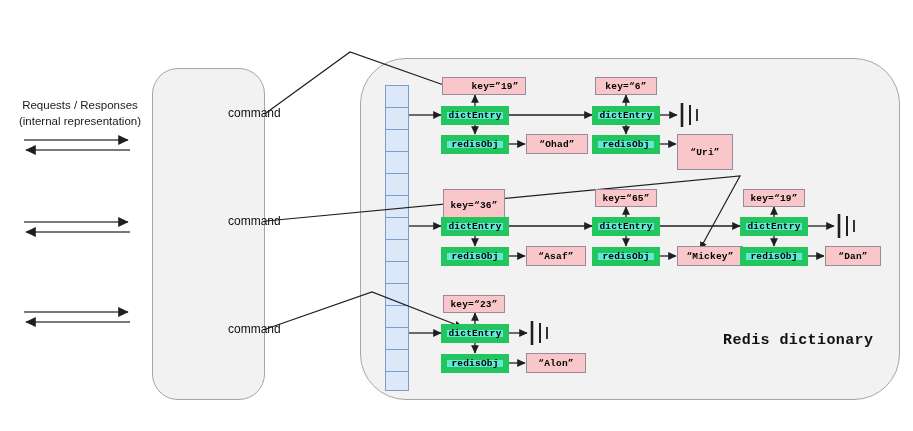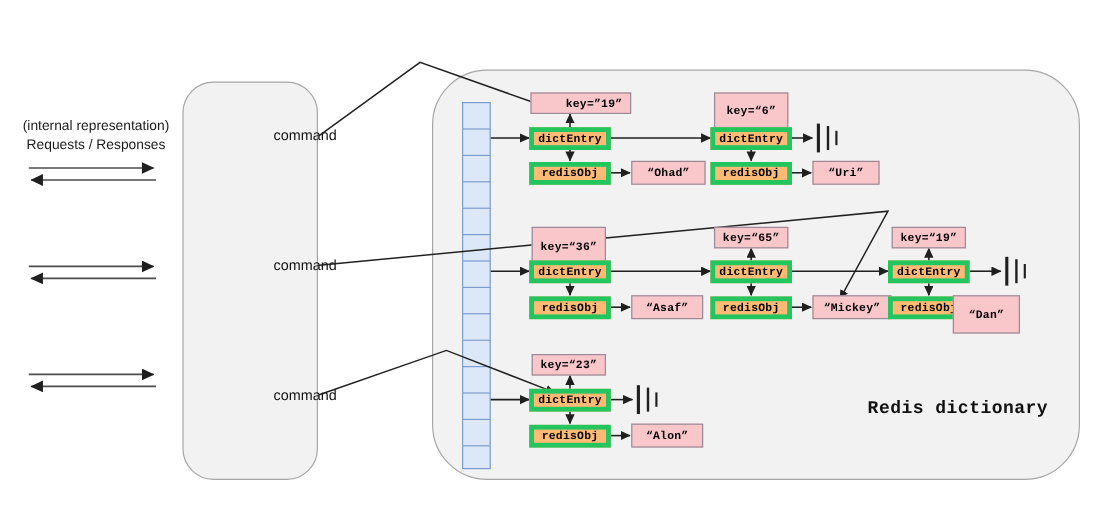--- a/index.html
+++ b/index.html
@@ -57,21 +57,21 @@
     font-family:"Liberation Mono", monospace;
     font-weight:bold;
     font-size:9.5px;
     color:#000;
     display:flex;
     align-items:center;
     justify-content:center;
     letter-spacing:0.2px;
     white-space:nowrap;
   }
-  .node.blue{background:#fdba74;border:4px solid #22c55e;}
+  .node.blue{background:#5eead4;border:6px solid #22c55e;}
   .node.pink{background:#f9c6ca;border:1px solid #9a8a99;}
 
   
   svg.overlay{position:absolute;left:0;top:0;width:913px;height:431px;overflow:visible;}
 
   
   .caption{
     position:absolute;
     font-family:"Liberation Mono", monospace;
     font-size:15px;
@@ -80,22 +80,22 @@
     white-space:nowrap;
     letter-spacing:0.4px;
   }
 </style>
 </head>
 <body>
 
 <div id="stage">
 
   <div class="legend" style="left:10px;top:98px;width:140px;">
+    <div>Requests / Responses</div>
     <div>(internal representation)</div>
-    <div>Requests / Responses</div>
   </div>
 
   <div class="panel client" style="left:152px;top:68px;width:113px;height:332px;"></div>
 
   <div class="panel server" style="left:360px;top:58px;width:540px;height:342px;"></div>
 
   <div class="bucket-col" style="left:385px;top:85px;width:24px;height:306px;">
     <div class="bucket" style="height:22px;"></div>
     <div class="bucket" style="height:22px;"></div>
     <div class="bucket" style="height:22px;"></div>
@@ -195,39 +195,39 @@
       <line x1="540" y1="323" x2="540" y2="343" stroke-width="2"></line>
       <line x1="547" y1="327" x2="547" y2="339" stroke-width="1.8"></line>
     </g>
   </svg>
 
   <div class="node pink" style="left:442px;top:77px;width:84px;height:18px;padding-left:22px;">key=”19”</div>
   <div class="node blue" style="left:441px;top:106px;width:68px;height:19px;">dictEntry</div>
   <div class="node blue" style="left:441px;top:135px;width:68px;height:19px;">redisObj</div>
   <div class="node pink" style="left:526px;top:134px;width:62px;height:20px;">“Ohad”</div>
 
-  <div class="node pink" style="left:595px;top:77px;width:62px;height:30px;">key=“6”</div>
+  <div class="node pink" style="left:595px;top:77px;width:62px;height:18px;">key=“6”</div>
   <div class="node blue" style="left:592px;top:106px;width:68px;height:19px;">dictEntry</div>
   <div class="node blue" style="left:592px;top:135px;width:68px;height:19px;">redisObj</div>
-  <div class="node pink" style="left:677px;top:134px;width:56px;height:20px;">“Uri”</div>
+  <div class="node pink" style="left:677px;top:134px;width:56px;height:36px;">“Uri”</div>
 
   <div class="node pink" style="left:443px;top:189px;width:62px;height:32px;">key=“36”</div>
   <div class="node blue" style="left:441px;top:217px;width:68px;height:19px;">dictEntry</div>
   <div class="node blue" style="left:441px;top:247px;width:68px;height:19px;">redisObj</div>
   <div class="node pink" style="left:526px;top:246px;width:60px;height:20px;">“Asaf”</div>
 
   <div class="node pink" style="left:595px;top:189px;width:62px;height:18px;">key=“65”</div>
   <div class="node blue" style="left:592px;top:217px;width:68px;height:19px;">dictEntry</div>
   <div class="node blue" style="left:592px;top:247px;width:68px;height:19px;">redisObj</div>
   <div class="node pink" style="left:677px;top:246px;width:66px;height:20px;">“Mickey”</div>
 
   <div class="node pink" style="left:743px;top:189px;width:62px;height:18px;">key=“19”</div>
   <div class="node blue" style="left:740px;top:217px;width:68px;height:19px;">dictEntry</div>
   <div class="node blue" style="left:740px;top:247px;width:68px;height:19px;">redisObj</div>
-  <div class="node pink" style="left:794px;top:246px;width:56px;height:32px;text-align:right;">“Dan”</div>
+  <div class="node pink" style="left:825px;top:246px;width:56px;height:20px;text-align:right;">“Dan”</div>
 
   <div class="node pink" style="left:443px;top:295px;width:62px;height:18px;text-align:right;">key=“23”</div>
   <div class="node blue" style="left:441px;top:324px;width:68px;height:19px;">dictEntry</div>
   <div class="node blue" style="left:441px;top:354px;width:68px;height:19px;">redisObj</div>
   <div class="node pink" style="left:526px;top:353px;width:60px;height:20px;">“Alon”</div>
 
   <div class="caption" style="left:723px;top:332px;">Redis dictionary</div>
 
 </div>
 

